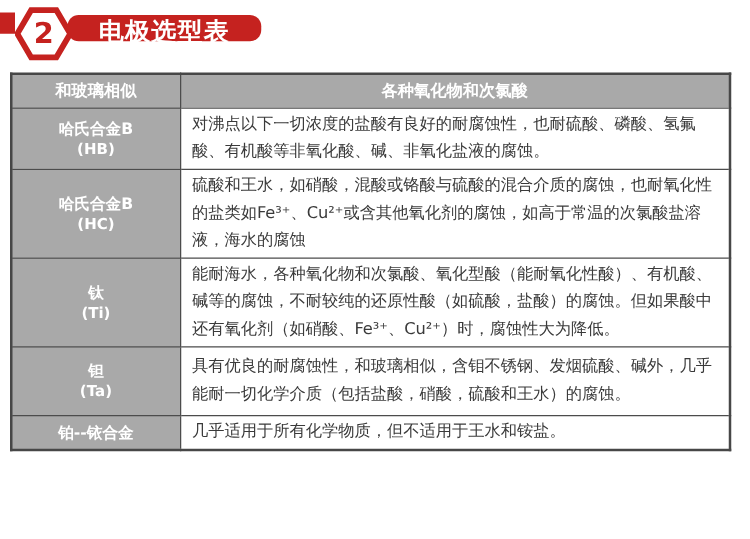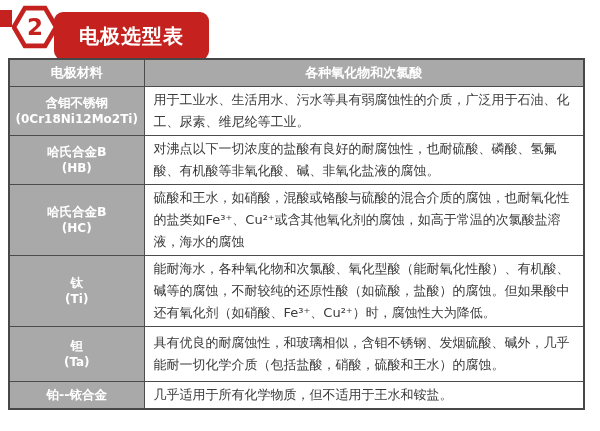--- a/index.html
+++ b/index.html
@@ -34,25 +34,25 @@
     width: 100%;
     text-align: center;
     font-size: 23px;
     font-weight: bold;
     color: #c5221f;
     line-height: 36px;
   }
   .banner {
     position: absolute;
     left: 54px; top: 12px;
-    width: 155px; height: 48px;
+    width: 155px; height: 21px;
     background: #c5221f;
     border-radius: 9px;
     display: flex;
-    align-items: center;
+    align-items: flex-start;
     justify-content: center;
   }
   .banner-title {
     color: #ffffff;
     font-size: 20px;
     font-weight: bold;
     letter-spacing: 1px;
   }
   
   .sel-table {
@@ -125,32 +125,25 @@
     <span class="banner-title">电极选型表</span>
   </div>
 
   <table class="sel-table">
     <colgroup>
         <col class="col-mat">
         <col class="col-desc">
       </colgroup>
     <thead>
       <tr>
-        <th class="head-cell">电极材料</th>
+        <th class="head-cell">和玻璃相似</th>
         <th class="head-cell">各种氧化物和次氯酸</th>
       </tr>
     </thead>
     <tbody>
-      <tr class="rh0">
-        <td class="mat-cell">
-          <div class="mat-name">含钼不锈钢</div>
-          <div class="mat-code">(0Cr18Ni12Mo2Ti)</div>
-        </td>
-        <td class="desc-cell">用于工业水、生活用水、污水等具有弱腐蚀性的介质，广泛用于石油、化工、尿素、维尼纶等工业。</td>
-      </tr>
       <tr class="rh1">
         <td class="mat-cell">
           <div class="mat-name">哈氏合金B</div>
           <div class="mat-code">(HB)</div>
         </td>
         <td class="desc-cell">对沸点以下一切浓度的盐酸有良好的耐腐蚀性，也耐硫酸、磷酸、氢氟酸、有机酸等非氧化酸、碱、非氧化盐液的腐蚀。</td>
       </tr>
       <tr class="rh2">
         <td class="mat-cell">
           <div class="mat-name">哈氏合金B</div>

